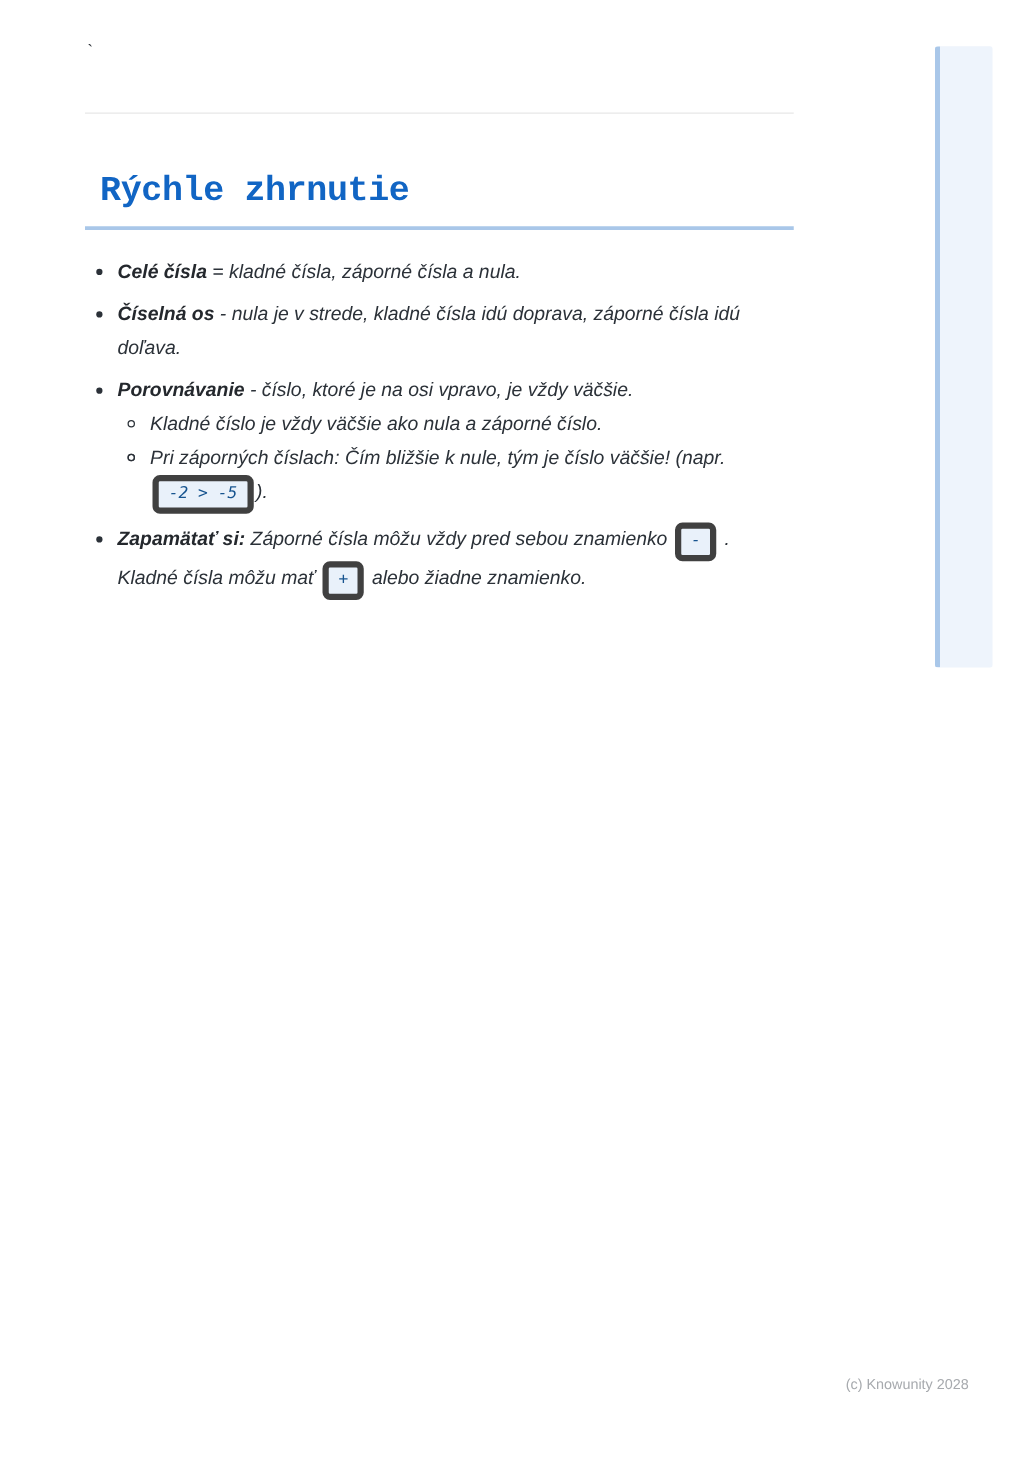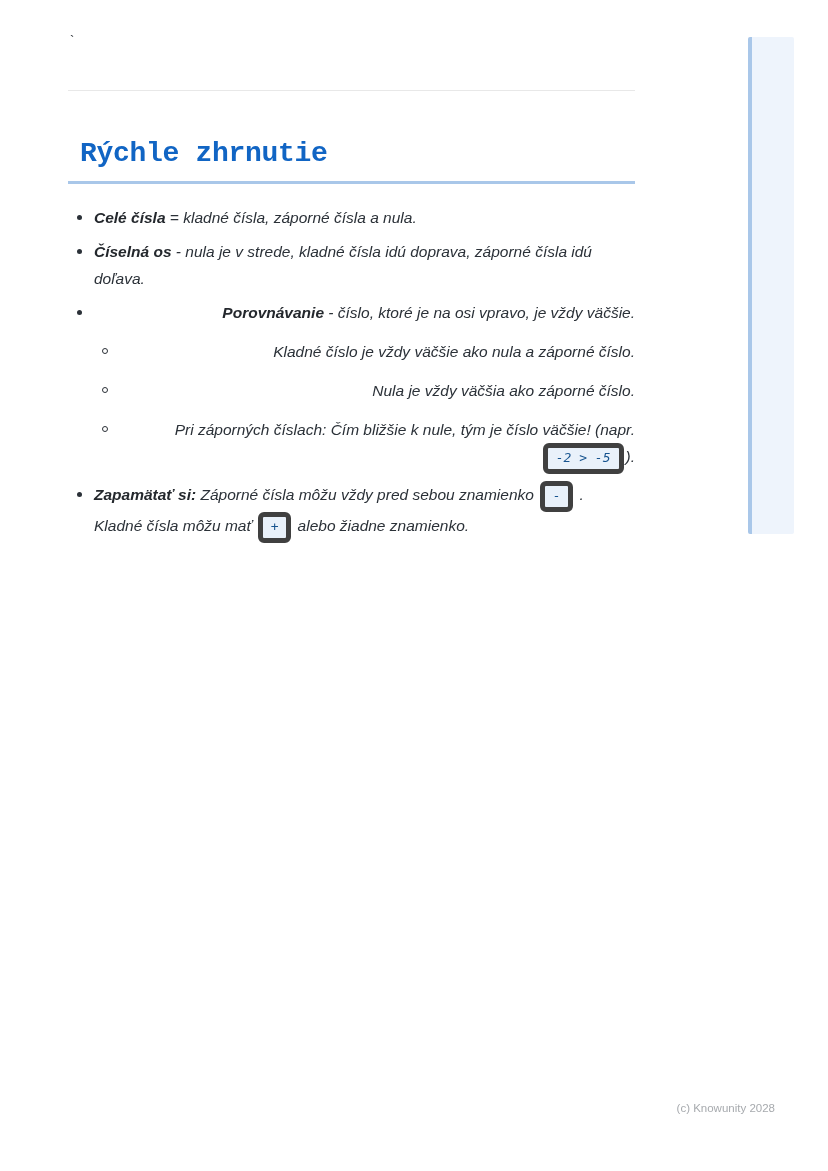--- a/index.html
+++ b/index.html
@@ -74,33 +74,33 @@
     background: #2b3138;
   }
   ul.sub-list {
     margin: 0;
     padding: 0;
     list-style: none;
   }
   ul.sub-list > li {
     position: relative;
     padding-left: 26px;
-    margin-top: 12px;
+    margin-top: 0;
   }
   ul.sub-list > li > .marker-circle {
     position: absolute;
     left: 8px;
     top: 10px;
     width: 4px;
     height: 4px;
     border-radius: 50%;
     border: 1.6px solid #2b3138;
     background: transparent;
   }
-  li.has-sublist-after { margin-bottom: 14px; text-align: right; }
+  li.has-sublist-after { margin-bottom: 14px; }
   strong.term { font-weight: 700; color: #24282d; }
   .code-badge {
     display: inline-block;
     vertical-align: baseline;
     background: var(--badge-bg, #e9f1fa);
     border: 5px solid #404040;
     border-radius: 6px;
     padding: 0px 8px 2px 8px;
     margin: 0 2px;
     font-family: "DejaVu Sans Mono", "Liberation Mono", monospace;
@@ -161,21 +161,20 @@
         <span class="marker-disc"></span>
         <strong class="term">Porovnávanie</strong><span> - číslo, ktoré je na osi vpravo, je vždy väčšie.</span>
 
         <ul class="sub-list">
           <li>
             <span class="marker-circle"></span>
             <span>Kladné číslo je vždy väčšie ako nula a záporné číslo.</span>
           </li>
           <li>
             <span class="marker-circle"></span>
-            <span>Nula je vždy väčšia ako záporné číslo.</span>
           </li>
           <li>
             <span class="marker-circle"></span>
             <span>Pri záporných číslach: Čím bližšie k nule, tým je číslo väčšie! (napr. </span><span class="code-badge">-2 &gt; -5</span><span>).</span>
           </li>
         </ul>
       </li>
 
       <li>
         <span class="marker-disc"></span>

